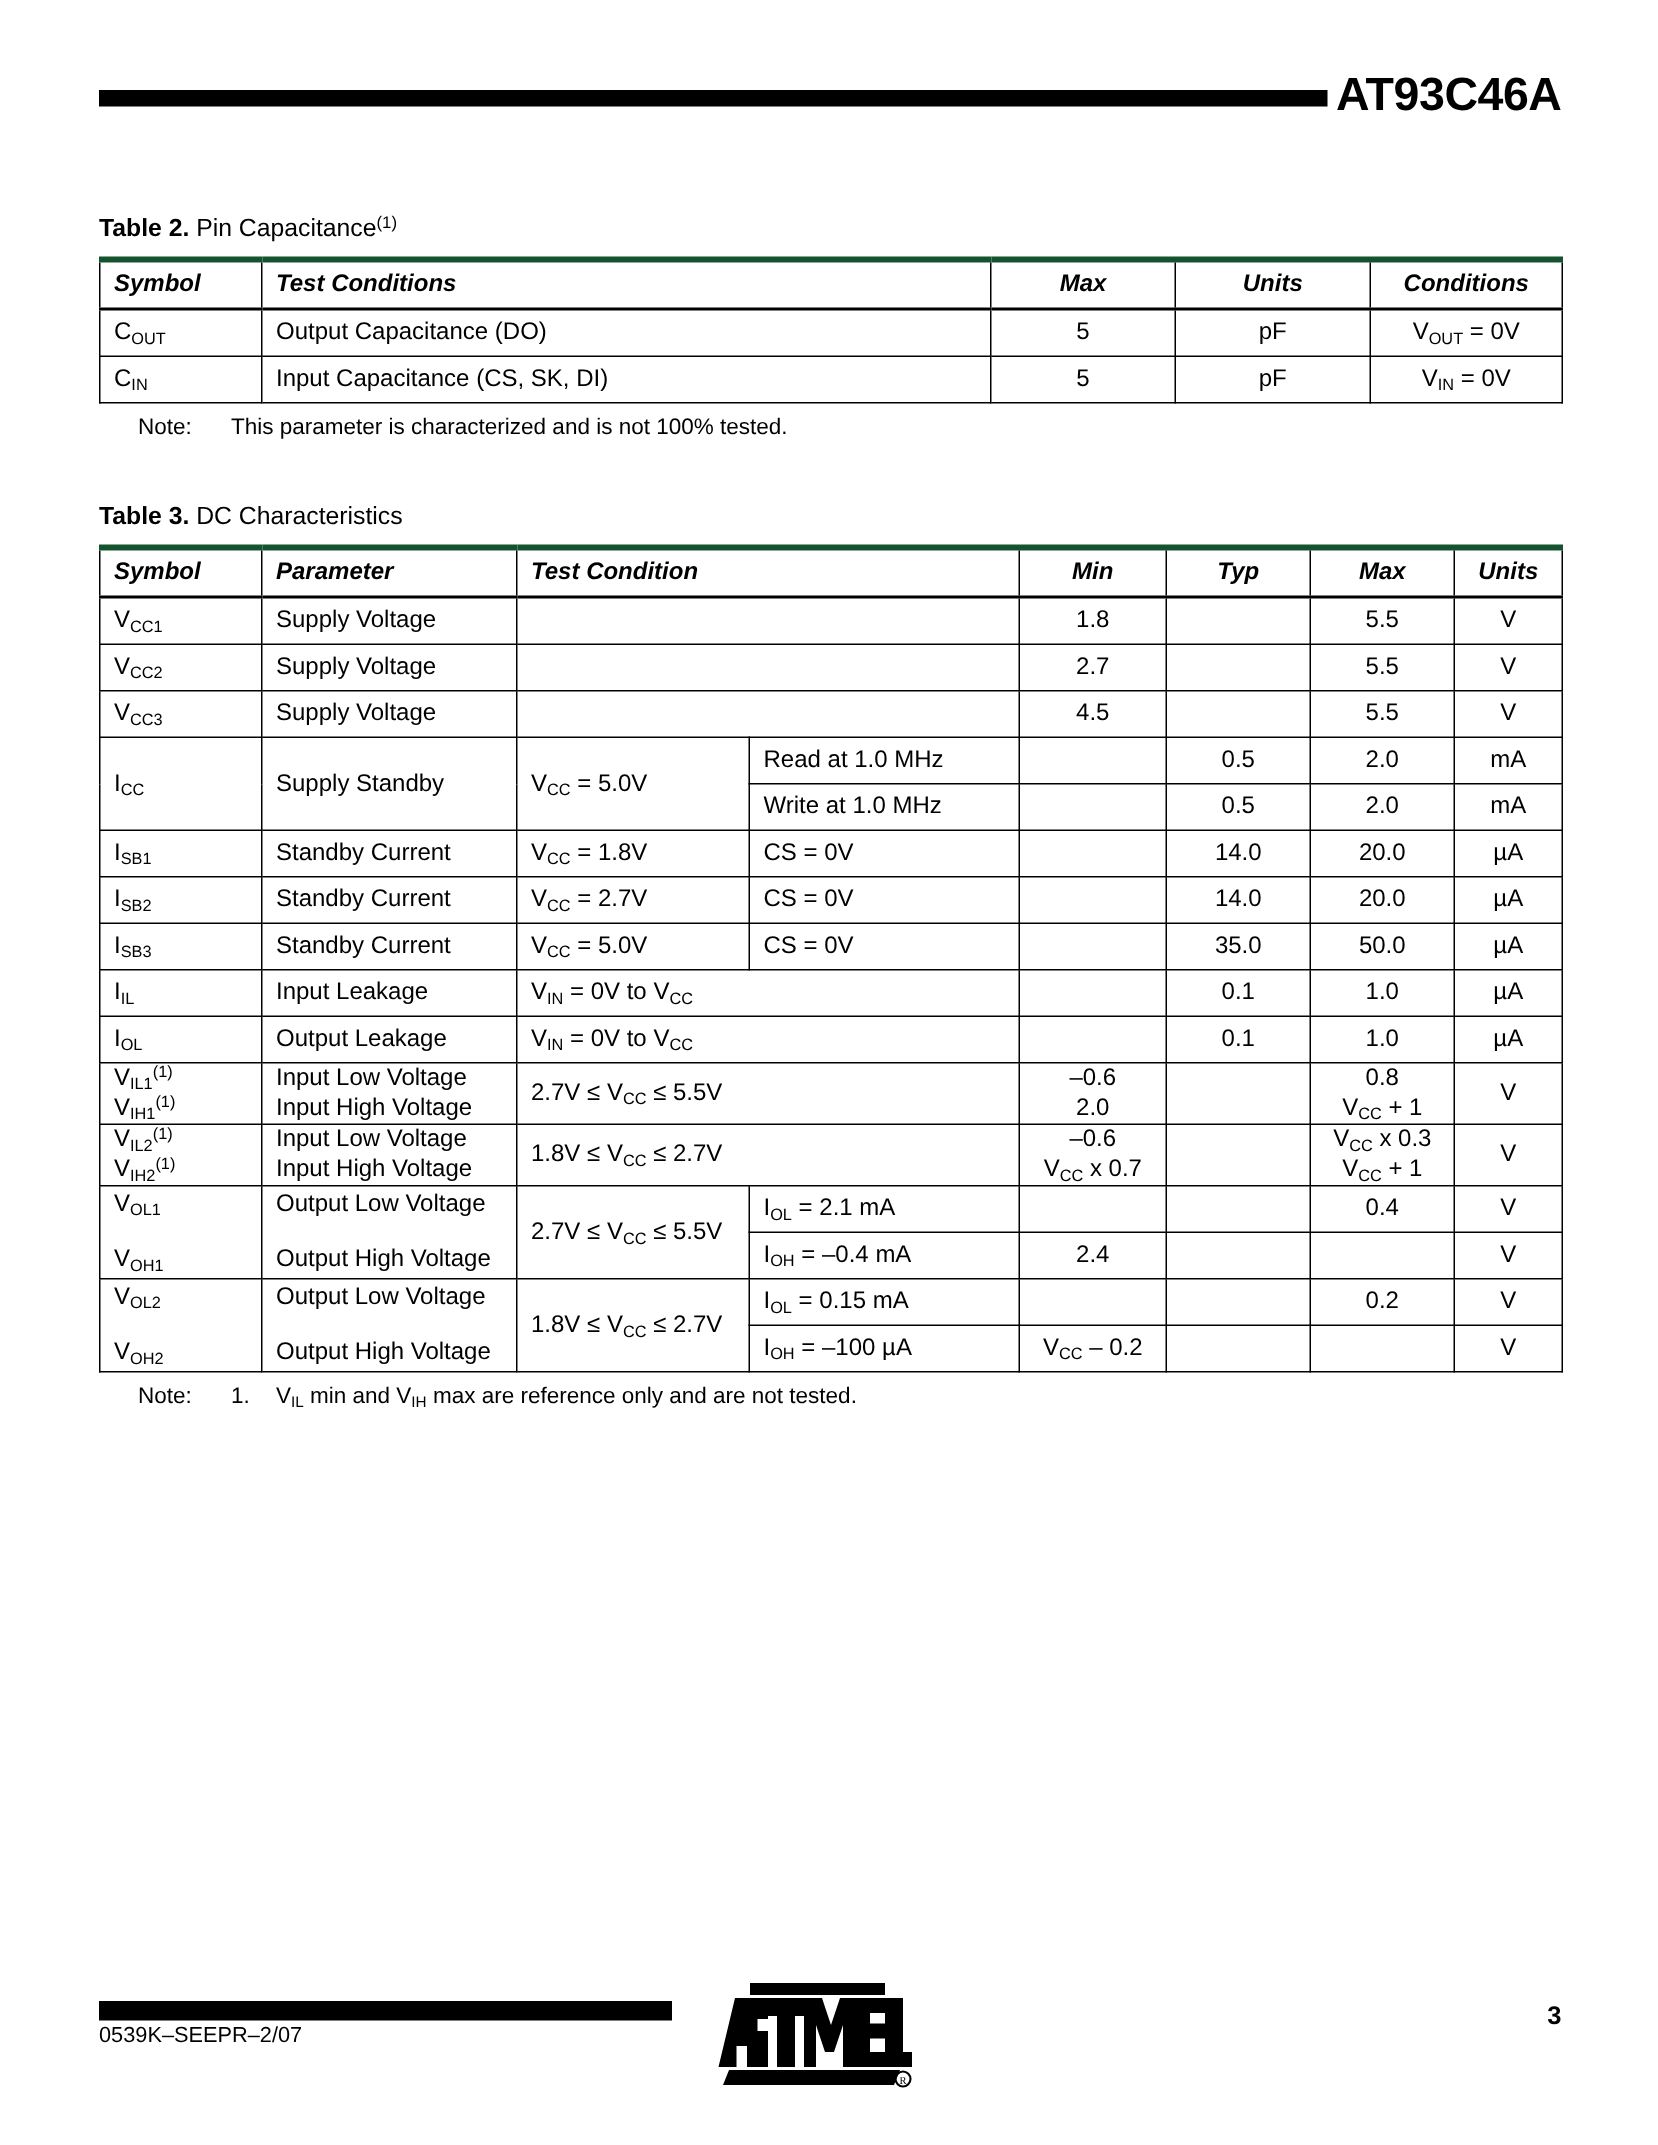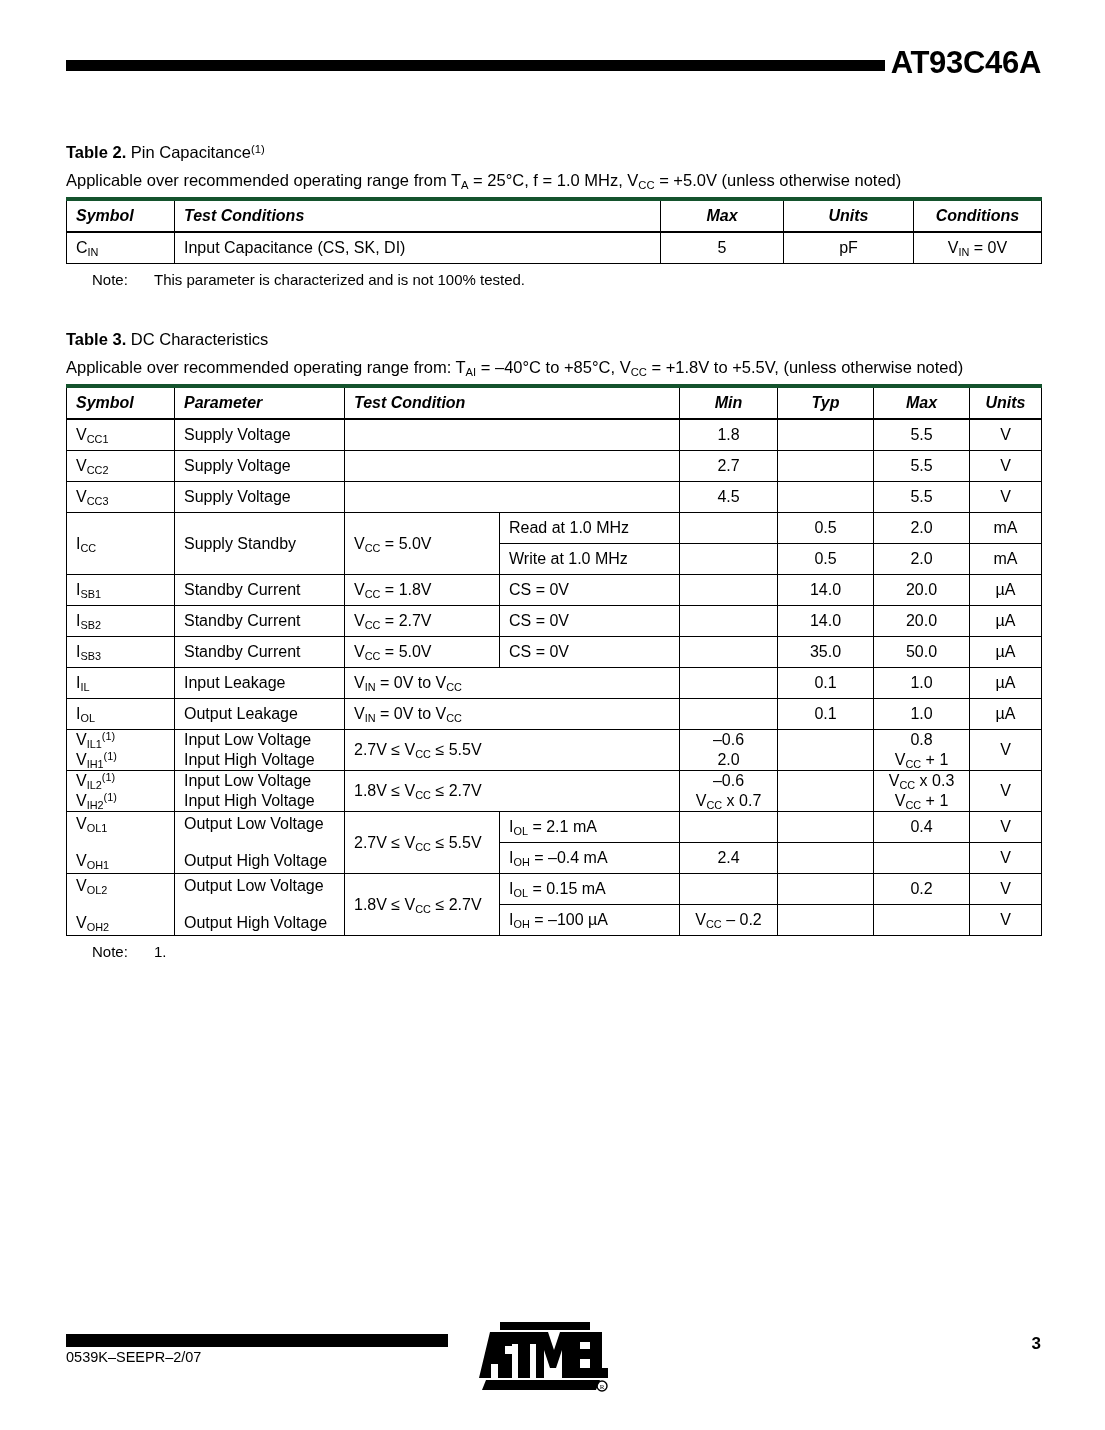--- a/index.html
+++ b/index.html
@@ -166,42 +166,46 @@
     <div class="header-title">AT93C46A</div>
   </div>
 
   <div class="content">
 
     <div class="table-caption">
       <span class="lbl">Table 2.</span>
       <span>Pin Capacitance</span><sup>(1)</sup>
     </div>
 
-    <div class="table-subtitle">
-      <span>Applicable over recommended operating range from T</span><sub>A</sub><span> = 25°C, f = 1.0 MHz, V</span><sub>CC</sub><span> = +5.0V (unless otherwise noted)</span>
-    </div>
 
     <table class="dt">
       <colgroup>
         <col style="width:108px">
         <col style="width:486px">
         <col style="width:123px">
         <col style="width:130px">
         <col style="width:128px">
       </colgroup>
       <thead>
         <tr>
           <th>Symbol</th>
           <th>Test Conditions</th>
           <th class="c">Max</th>
           <th class="c">Units</th>
           <th class="c">Conditions</th>
         </tr>
       </thead>
       <tbody>
+        <tr>
+          <td><span>C</span><sub>OUT</sub></td>
+          <td>Output Capacitance (DO)</td>
+          <td class="c">5</td>
+          <td class="c">pF</td>
+          <td class="c"><span>V</span><sub>OUT</sub><span> = 0V</span></td>
+        </tr>
         <tr class="last">
           <td><span>C</span><sub>IN</sub></td>
           <td>Input Capacitance (CS, SK, DI)</td>
           <td class="c">5</td>
           <td class="c">pF</td>
           <td class="c"><span>V</span><sub>IN</sub><span> = 0V</span></td>
         </tr>
       </tbody>
     </table>
 
@@ -210,23 +214,20 @@
       <span>This parameter is characterized and is not 100% tested.</span>
     </div>
 
     <div class="gap"></div>
 
     <div class="table-caption">
       <span class="lbl">Table 3.</span>
       <span>DC Characteristics</span>
     </div>
 
-    <div class="table-subtitle">
-      <span>Applicable over recommended operating range from: T</span><sub>AI</sub><span> = –40°C to +85°C, V</span><sub>CC</sub><span> = +1.8V to +5.5V, (unless otherwise noted)</span>
-    </div>
 
     <table class="dt">
       <colgroup>
         <col style="width:108px">
         <col style="width:170px">
         <col style="width:155px">
         <col style="width:180px">
         <col style="width:98px">
         <col style="width:96px">
         <col style="width:96px">
@@ -442,20 +443,21 @@
           <td class="c"></td>
           <td class="c">V</td>
         </tr>
 
       </tbody>
     </table>
 
     <div class="note">
       <span class="note-lbl">Note:</span>
       <span class="note-num">1.</span>
+      <span><span>V</span><sub>IL</sub><span> min and V</span><sub>IH</sub><span> max are reference only and are not tested.</span></span>
     </div>
 
   </div>
 
   <div class="footer">
     <div class="footer-rule"></div>
     <div class="footer-code">0539K–SEEPR–2/07</div>
     <div class="footer-page">3</div>
 
     <div class="logo">

